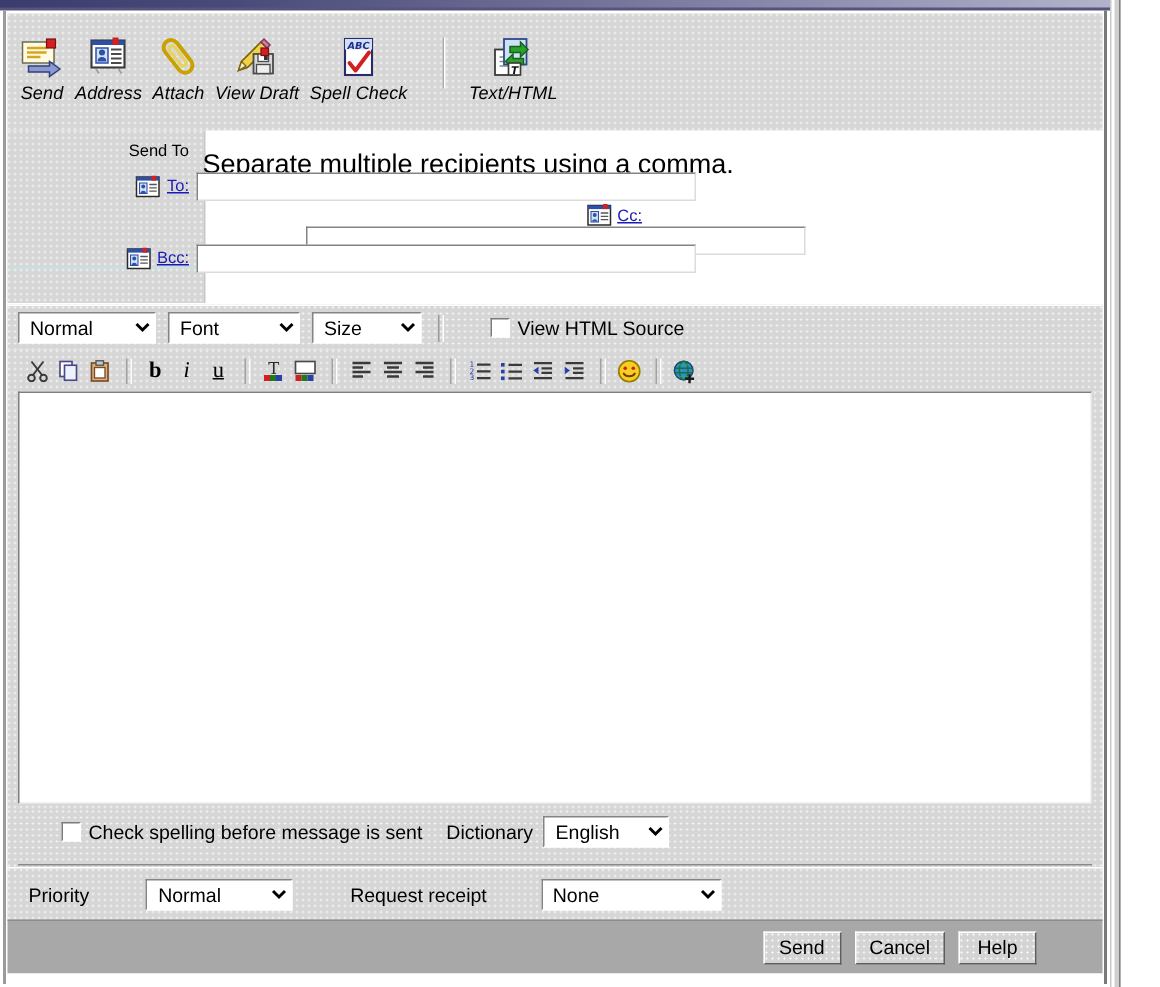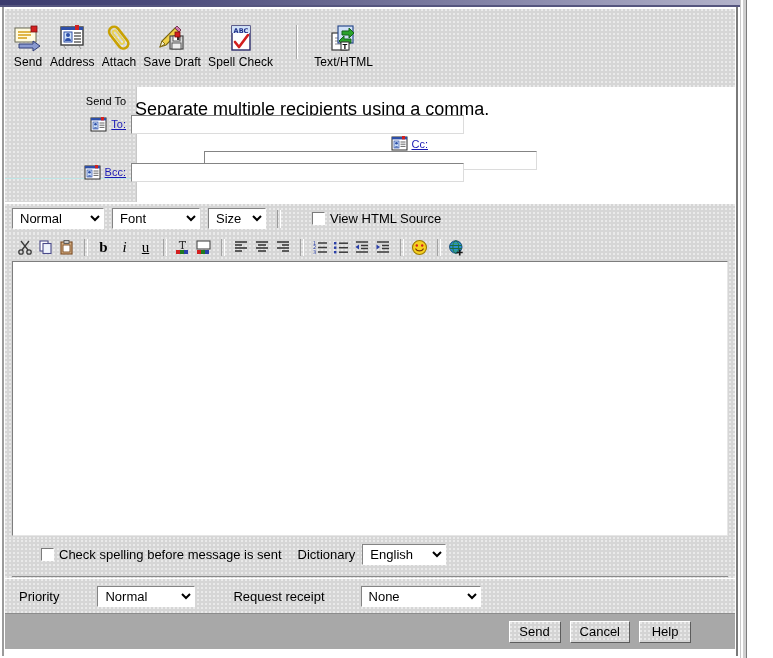--- a/index.html
+++ b/index.html
@@ -73,20 +73,21 @@
     left: 8px; top: 14px;
     display: flex;
     align-items: flex-start;
   }
   .tb-item {
     display: flex;
     flex-direction: column;
     align-items: center;
     margin-right: 7px;
     cursor: default;
+    font-style: italic;
   }
   .tb-icon {
     width: 30px; height: 30px;
     display: block;
   }
   .tb-label {
     font-size: 12px;
     color: #000;
     margin-top: 2px;
     white-space: nowrap;
@@ -188,21 +189,21 @@
     box-sizing: border-box;
     border: 1px solid;
     border-color: #848484 #ffffff #ffffff #848484;
     background: #ffffff;
     padding: 1px 1px 1px 3px;
     margin-right: 8px;
     outline: none;
   }
   .sel-normal { width: 92px; }
   .sel-font   { width: 88px; }
-  .sel-size   { width: 58px; }
+  .sel-size   { width: 73px; }
   .vbar {
     width: 2px; height: 18px;
     border-left: 1px solid #9a9a9a;
     border-right: 1px solid #ffffff;
     margin: 0 9px 0 3px;
   }
   .chk-wrap {
     display: flex; align-items: center; gap: 5px;
     font-size: 13px;
     padding-left: 22px;
@@ -424,21 +425,21 @@
             <path d="M3 24 L5 18 L18 5 L22 9 L9 22 Z" fill="#f0d14a" stroke="#7a6410" stroke-width="1.1"></path>
             <path d="M18 5 L22 9 L24 7 L20 3 Z" fill="#d37ab0" stroke="#7a3a55" stroke-width="1"></path>
             <path d="M3 24 L5 18 L8 21 Z" fill="#f5f0d0" stroke="#7a6410" stroke-width="0.9"></path>
             <rect x="13" y="13" width="13" height="13" fill="#d8d8d8" stroke="#4a4a4a" stroke-width="1.2"></rect>
             <rect x="16" y="13" width="7" height="5" fill="#ffffff" stroke="#4a4a4a" stroke-width="0.9"></rect>
             <rect x="15" y="20" width="9" height="6" fill="#efefef" stroke="#4a4a4a" stroke-width="0.9"></rect>
             <rect x="20" y="13" width="2.5" height="4" fill="#333"></rect>
             <rect x="18" y="9" width="5" height="5" fill="#d32020" stroke="#7a1010" stroke-width="0.8"></rect>
           </svg>
         </span>
-        <span class="tb-label">Save Draft</span>
+        <span class="tb-label">View Draft</span>
       </div>
 
       <div class="tb-item">
         <span class="tb-icon">
           <svg width="30" height="30" viewBox="0 0 30 30">
             <rect x="6" y="3" width="18" height="24" fill="#ffffff" stroke="#2a2a6a" stroke-width="1.4"></rect>
             <rect x="6" y="3" width="18" height="7" fill="#cfe0f7"></rect>
             <text x="15" y="9.5" font-family="DejaVu Sans, sans-serif" font-size="6.5" font-weight="bold" fill="#1f2f8a" text-anchor="middle">ABC</text>
             <path d="M9 19 L13 24 L22 12" fill="none" stroke="#d21f1f" stroke-width="2.6" stroke-linecap="round" stroke-linejoin="round"></path>
           </svg>

